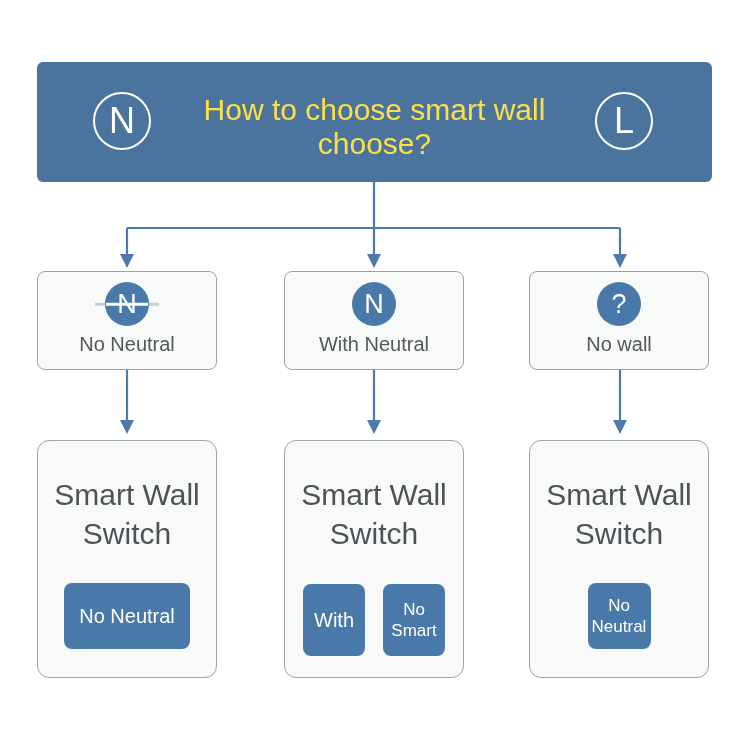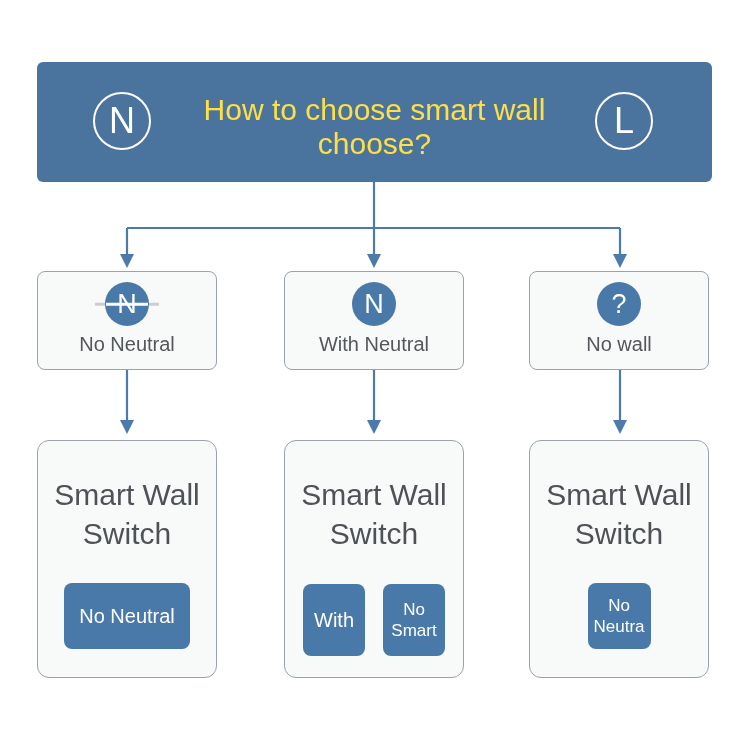--- a/index.html
+++ b/index.html
@@ -154,18 +154,18 @@
   </div>
 
   <div class="result c3">
     <div class="result-title">
       <span>Smart Wall</span>
       <span>Switch</span>
     </div>
     <div class="chip-row">
       <div class="chip small">
         <span>No</span>
-        <span>Neutra</span>
+        <span>Neutral</span>
       </div>
     </div>
   </div>
 
 </div>
 
 </body></html>

